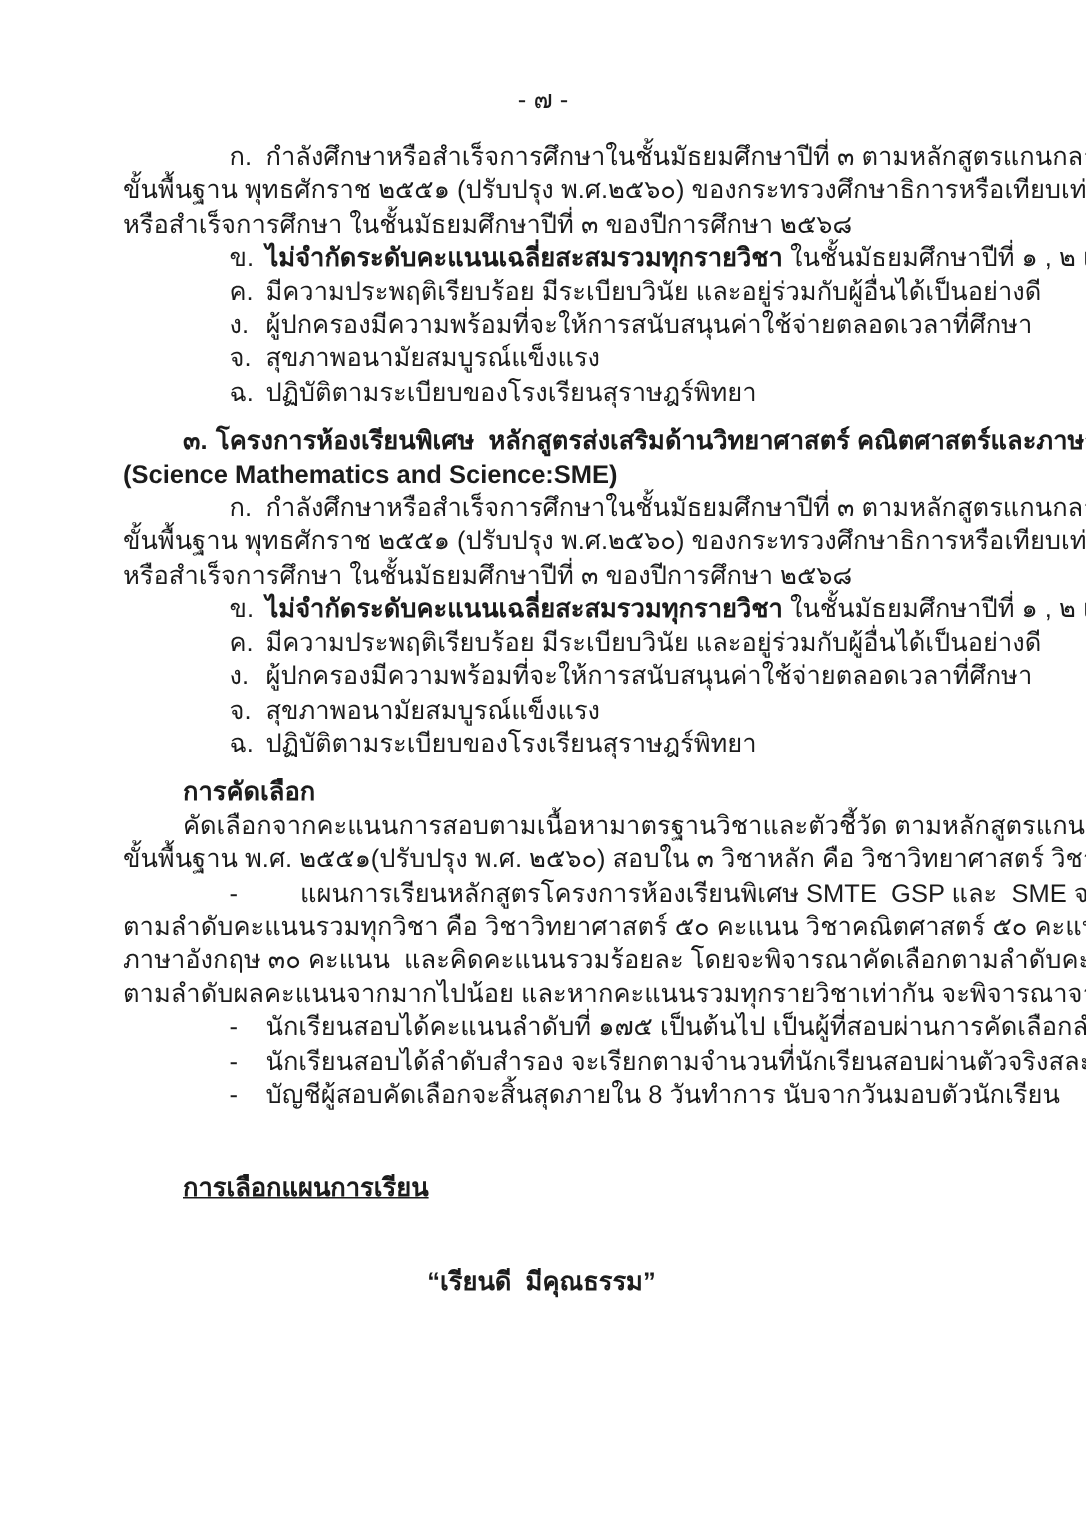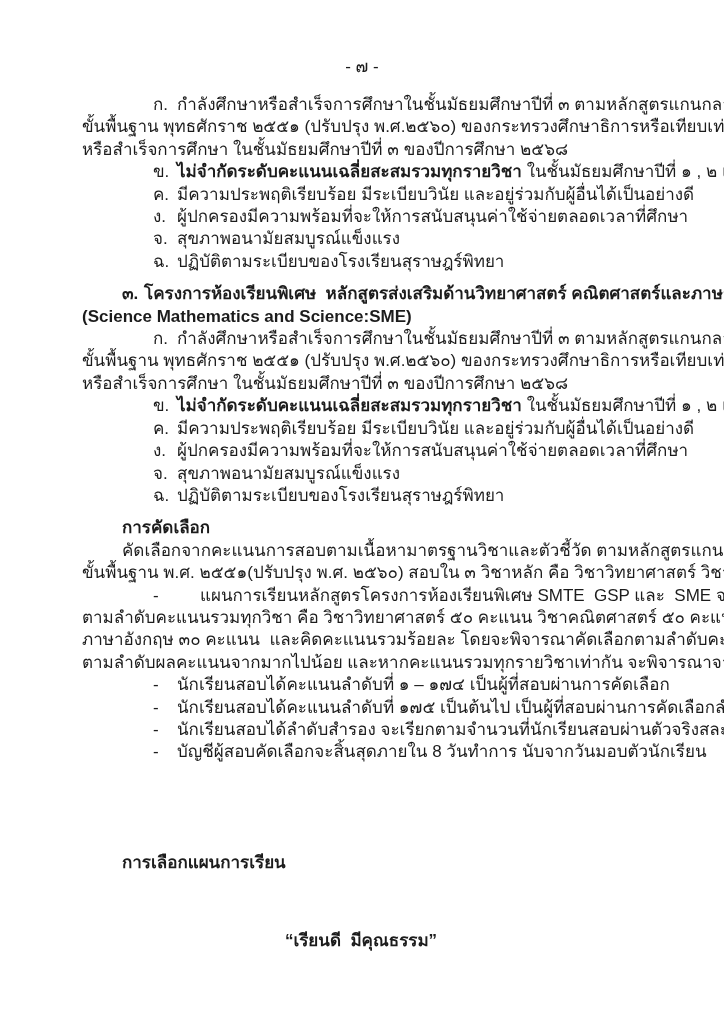--- a/index.html
+++ b/index.html
@@ -31,22 +31,22 @@
   }
   .line { white-space: pre; }
   .b { font-weight: bold; }
   
   .indent-para { padding-left: 40px; }           
   .indent-item { padding-left: 71px; }           
   .mk { display: inline-block; width: 24px; }    
   .mk-wide { display: inline-block; width: 47px; } 
   .mk-sec { display: inline-block; width: 22px; }  
   .mt10 { margin-top: 10px; }
-  .mt88 { margin-top: 88px; }
-  .motto { margin-top: 56px; text-align: center; white-space: pre; }
+  .mt88 { margin-top: 40px; text-decoration: underline; }
+  .motto { margin-top: 40px; text-align: center; white-space: pre; }
 </style>
 </head>
 <body>
 
 <div class="page">
 
   <div class="pagenum">- ๗ -</div>
 
   <div class="content">
 
@@ -75,21 +75,20 @@
     </div>
 
     <div class="mt10">
       <div class="line indent-para b">การคัดเลือก</div>
       <div class="line indent-para">คัดเลือกจากคะแนนการสอบตามเนื้อหามาตรฐานวิชาและตัวชี้วัด ตามหลักสูตรแกนกลางการศึกษา</div>
       <div class="line">ขั้นพื้นฐาน พ.ศ. ๒๕๕๑(ปรับปรุง พ.ศ. ๒๕๖๐) สอบใน ๓ วิชาหลัก คือ วิชาวิทยาศาสตร์ วิชาคณิตศาสตร์    และ</div>
       <div class="line indent-item"><span class="mk-wide">-</span><span>แผนการเรียนหลักสูตรโครงการห้องเรียนพิเศษ SMTE  GSP และ  SME จะพิจารณาคัดเลือก</span></div>
       <div class="line">ตามลำดับคะแนนรวมทุกวิชา คือ วิชาวิทยาศาสตร์ ๕๐ คะแนน วิชาคณิตศาสตร์ ๕๐ คะแนน และวิชา</div>
       <div class="line">ภาษาอังกฤษ ๓๐ คะแนน  และคิดคะแนนรวมร้อยละ โดยจะพิจารณาคัดเลือกตามลำดับคะแนนรวมทุกวิชา</div>
       <div class="line">ตามลำดับผลคะแนนจากมากไปน้อย และหากคะแนนรวมทุกรายวิชาเท่ากัน จะพิจารณาจากคะแนนสอบ</div>
-      <div class="line indent-item"><span class="mk">-</span><span>นักเรียนสอบได้คะแนนลำดับที่ ๑ – ๑๗๔ เป็นผู้ที่สอบผ่านการคัดเลือก</span></div>
       <div class="line indent-item"><span class="mk">-</span><span>นักเรียนสอบได้คะแนนลำดับที่ ๑๗๕ เป็นต้นไป เป็นผู้ที่สอบผ่านการคัดเลือกลำดับสำรอง</span></div>
       <div class="line indent-item"><span class="mk">-</span><span>นักเรียนสอบได้ลำดับสำรอง จะเรียกตามจำนวนที่นักเรียนสอบผ่านตัวจริงสละสิทธิ์</span></div>
       <div class="line indent-item"><span class="mk">-</span><span>บัญชีผู้สอบคัดเลือกจะสิ้นสุดภายใน 8 วันทำการ นับจากวันมอบตัวนักเรียน</span></div>
     </div>
 
     <div class="line indent-para b mt88">การเลือกแผนการเรียน</div>
 
     <div class="line motto b">“เรียนดี  มีคุณธรรม”</div>
 
   </div>

